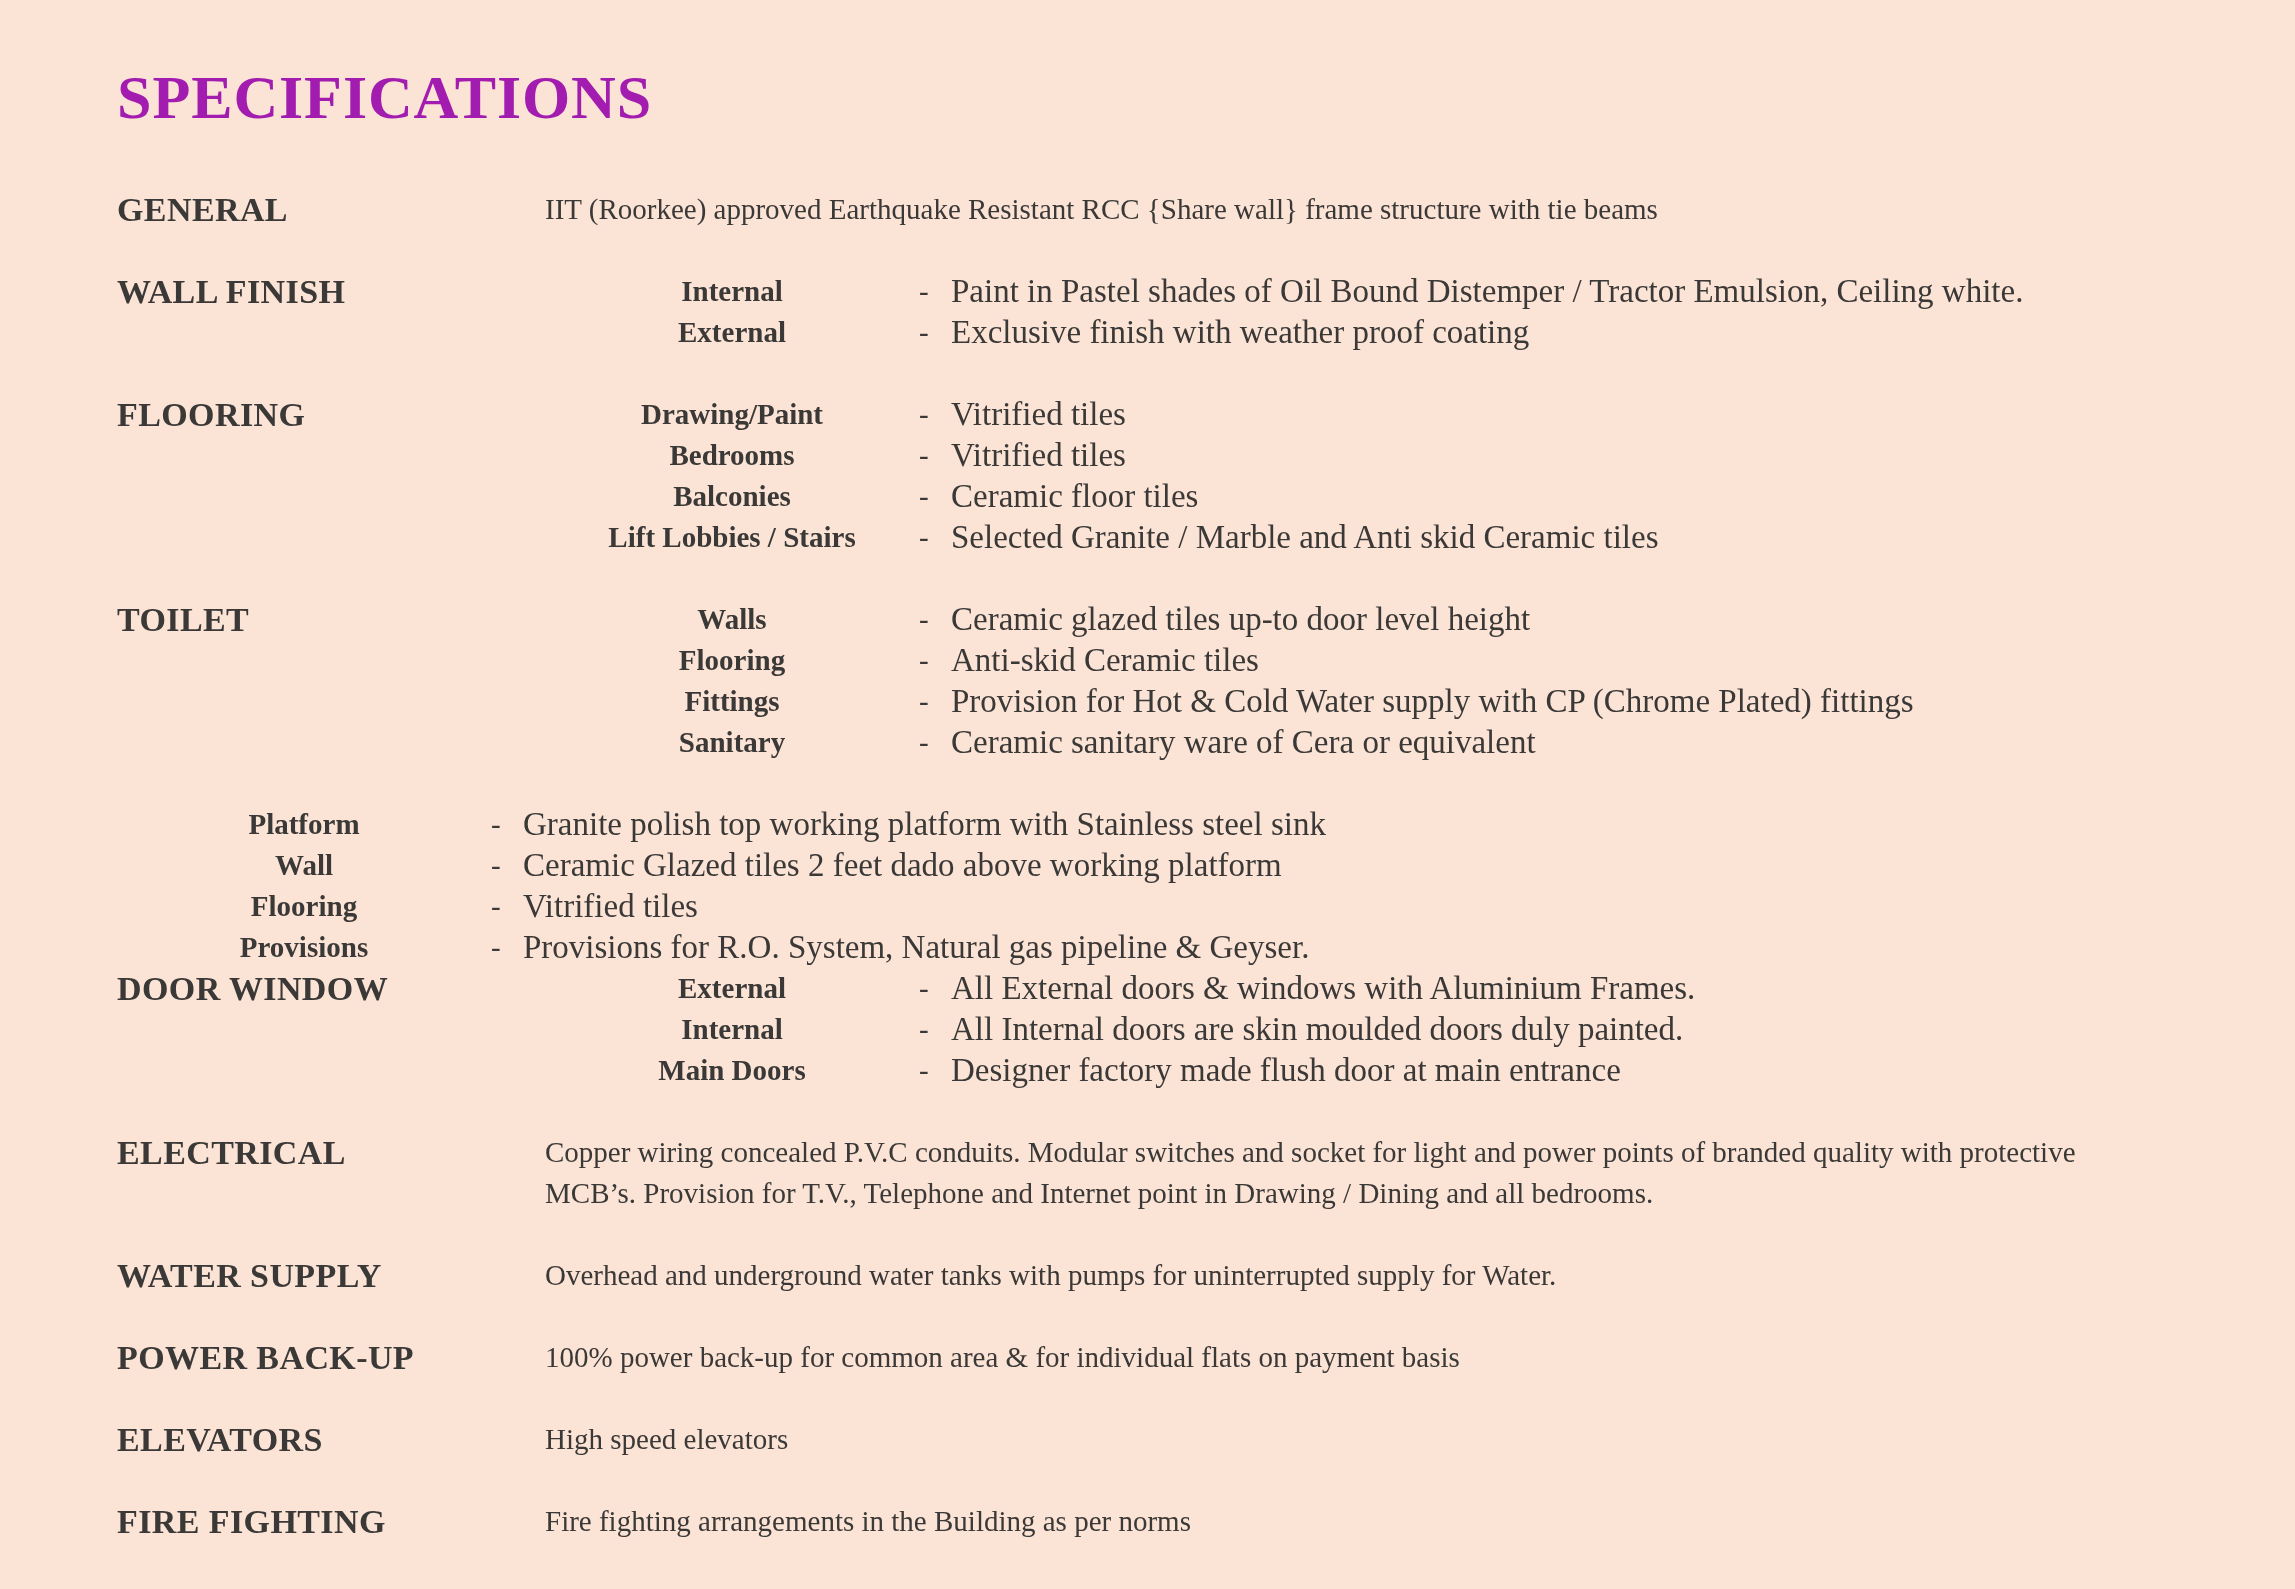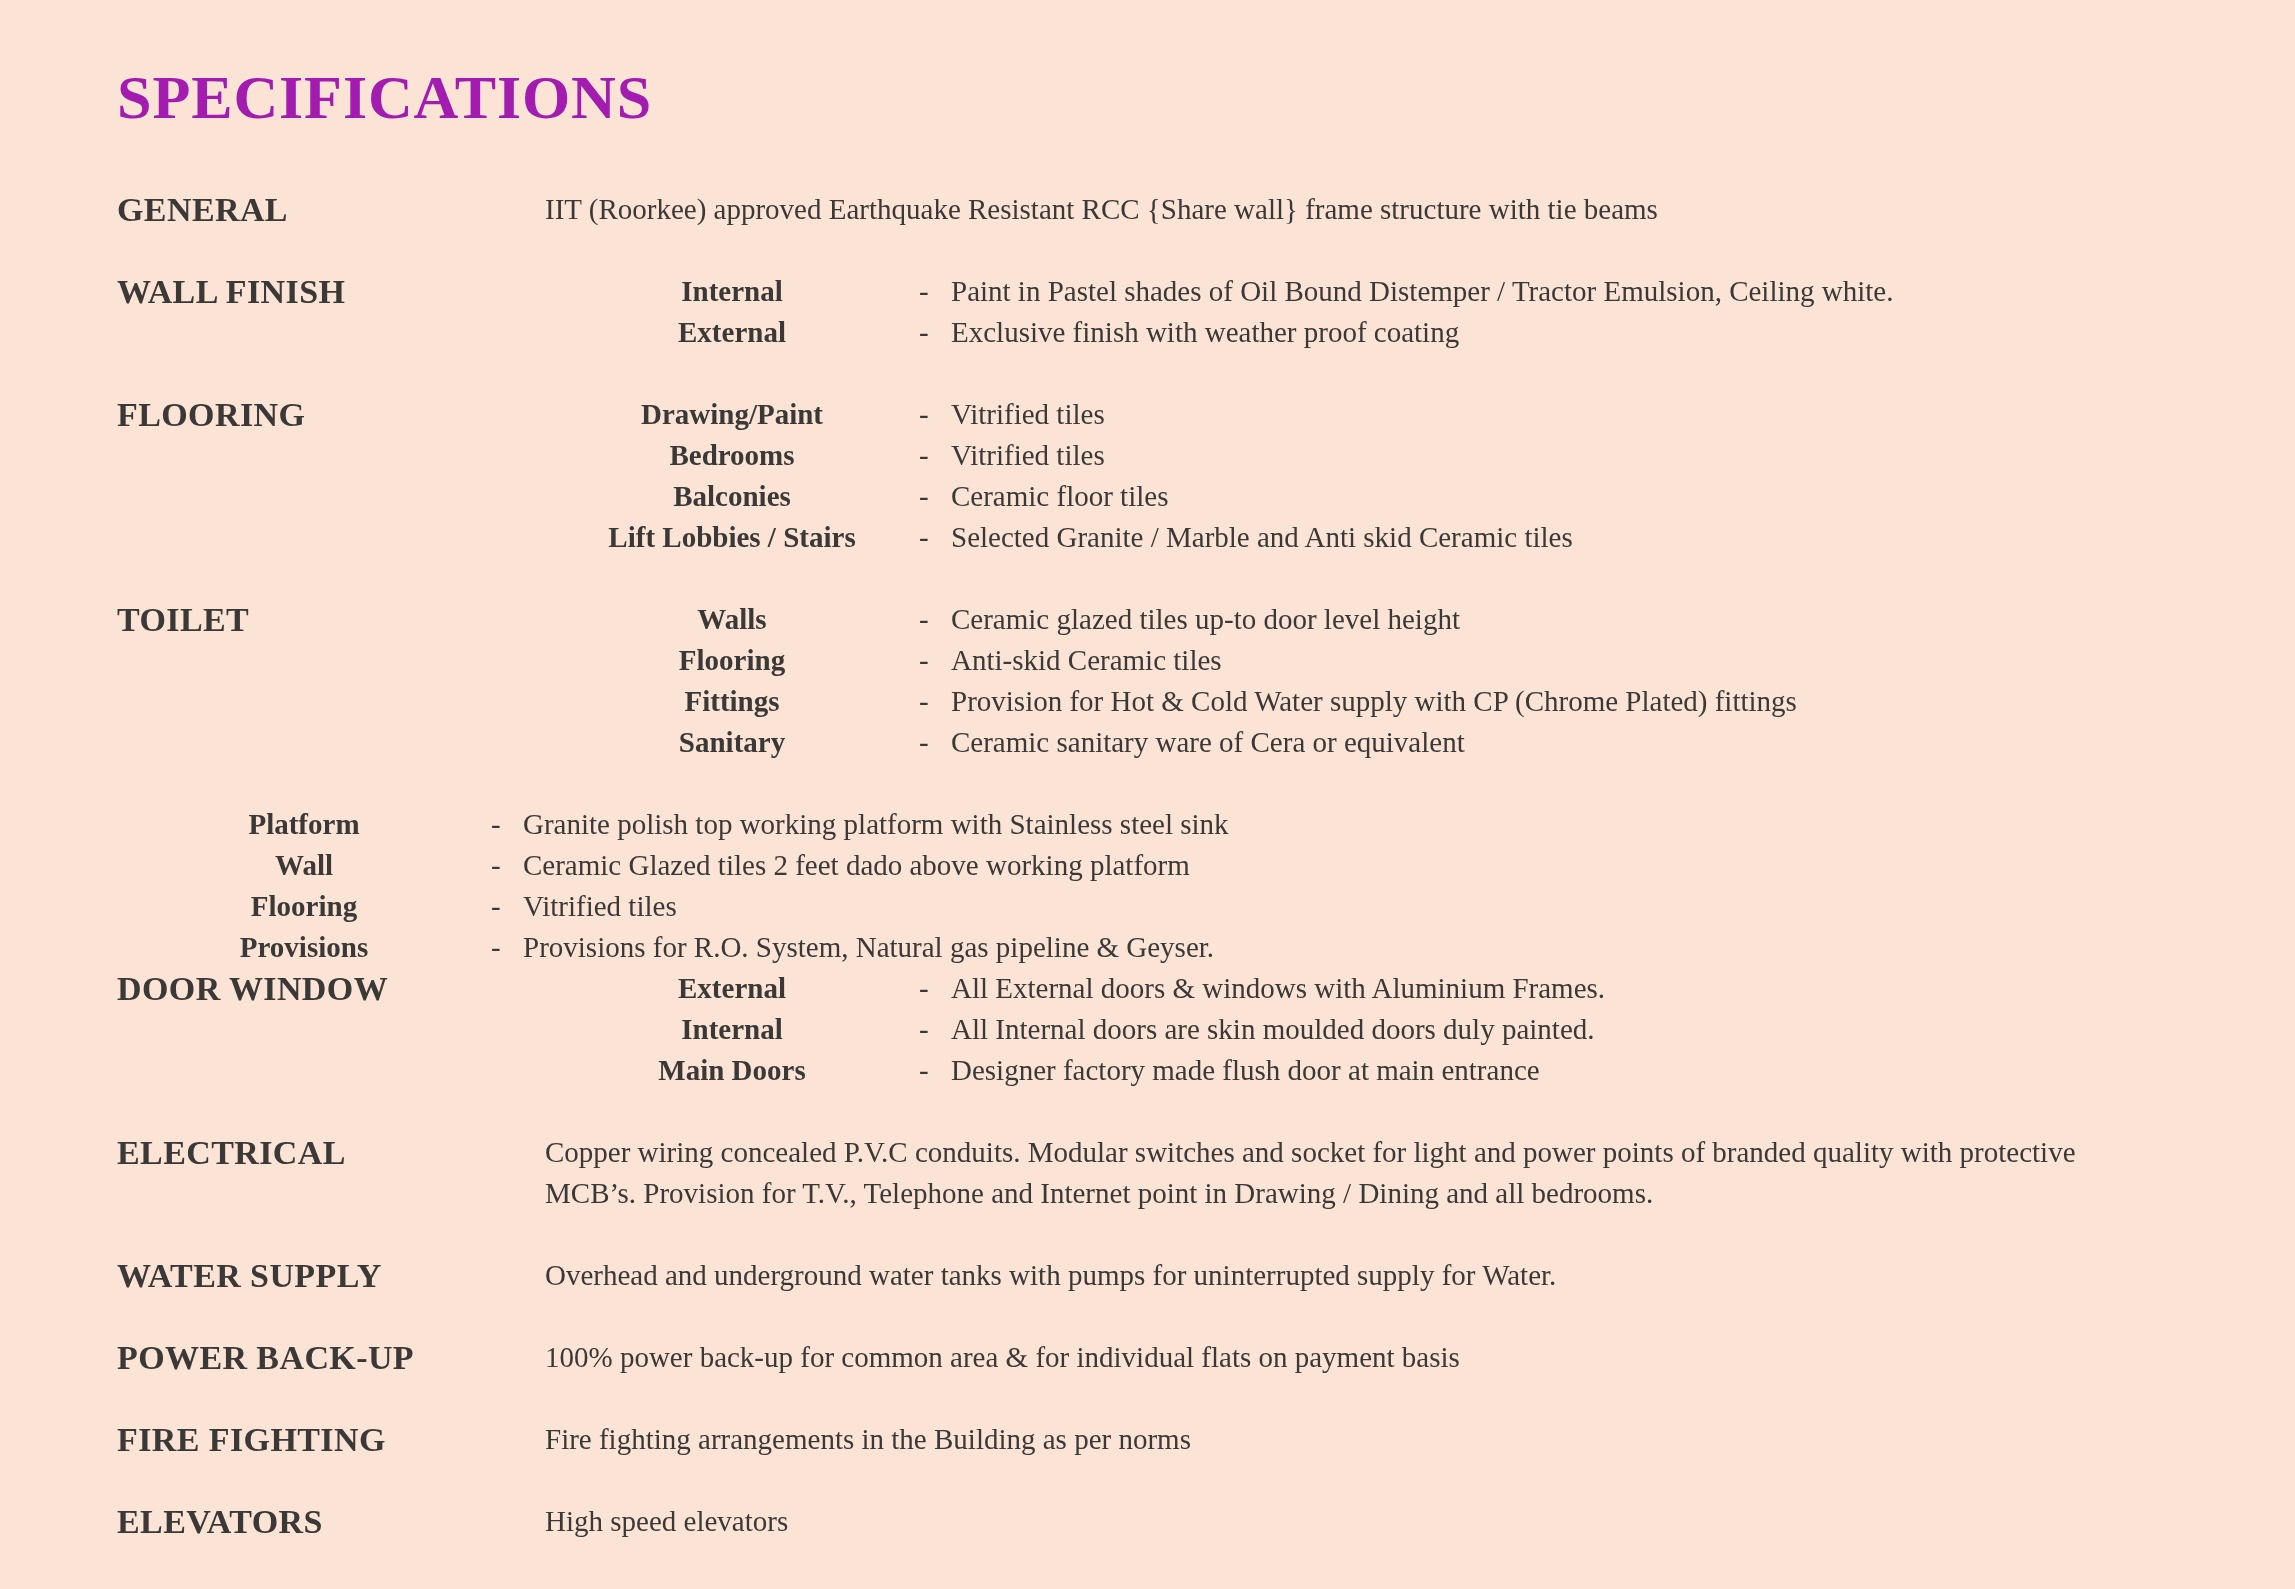--- a/index.html
+++ b/index.html
@@ -66,21 +66,21 @@
     text-align: center;
   }
   .item-dash {
     flex: none;
     width: 32px;
     font-size: 29px;
     line-height: 41px;
   }
   .item-value {
     flex: 1;
-    font-size: 29px;
+    font-size: 33px;
     line-height: 41px;
     white-space: nowrap;
   }
 </style>
 </head>
 <body>
 
 <div class="page">
   <h1 class="title">SPECIFICATIONS</h1>
   <div class="sections">
@@ -234,27 +234,27 @@
   </div>
 
   <div class="section">
     <div class="cat">POWER BACK-UP</div>
     <div class="content">
   <div class="desc">100% power back-up for common area &amp; for individual flats on payment basis</div>
 </div>
   </div>
 
   <div class="section">
+    <div class="cat">ELEVATORS</div>
+    <div class="content">
+  <div class="desc">High speed elevators</div>
+</div>
+  </div>
+
+  <div class="section">
     <div class="cat">FIRE FIGHTING</div>
     <div class="content">
   <div class="desc">Fire fighting arrangements in the Building as per norms</div>
 </div>
   </div>
-
-  <div class="section">
-    <div class="cat">ELEVATORS</div>
-    <div class="content">
-  <div class="desc">High speed elevators</div>
-</div>
-  </div>
 </div>
 </div>
 
 
 </body></html>

